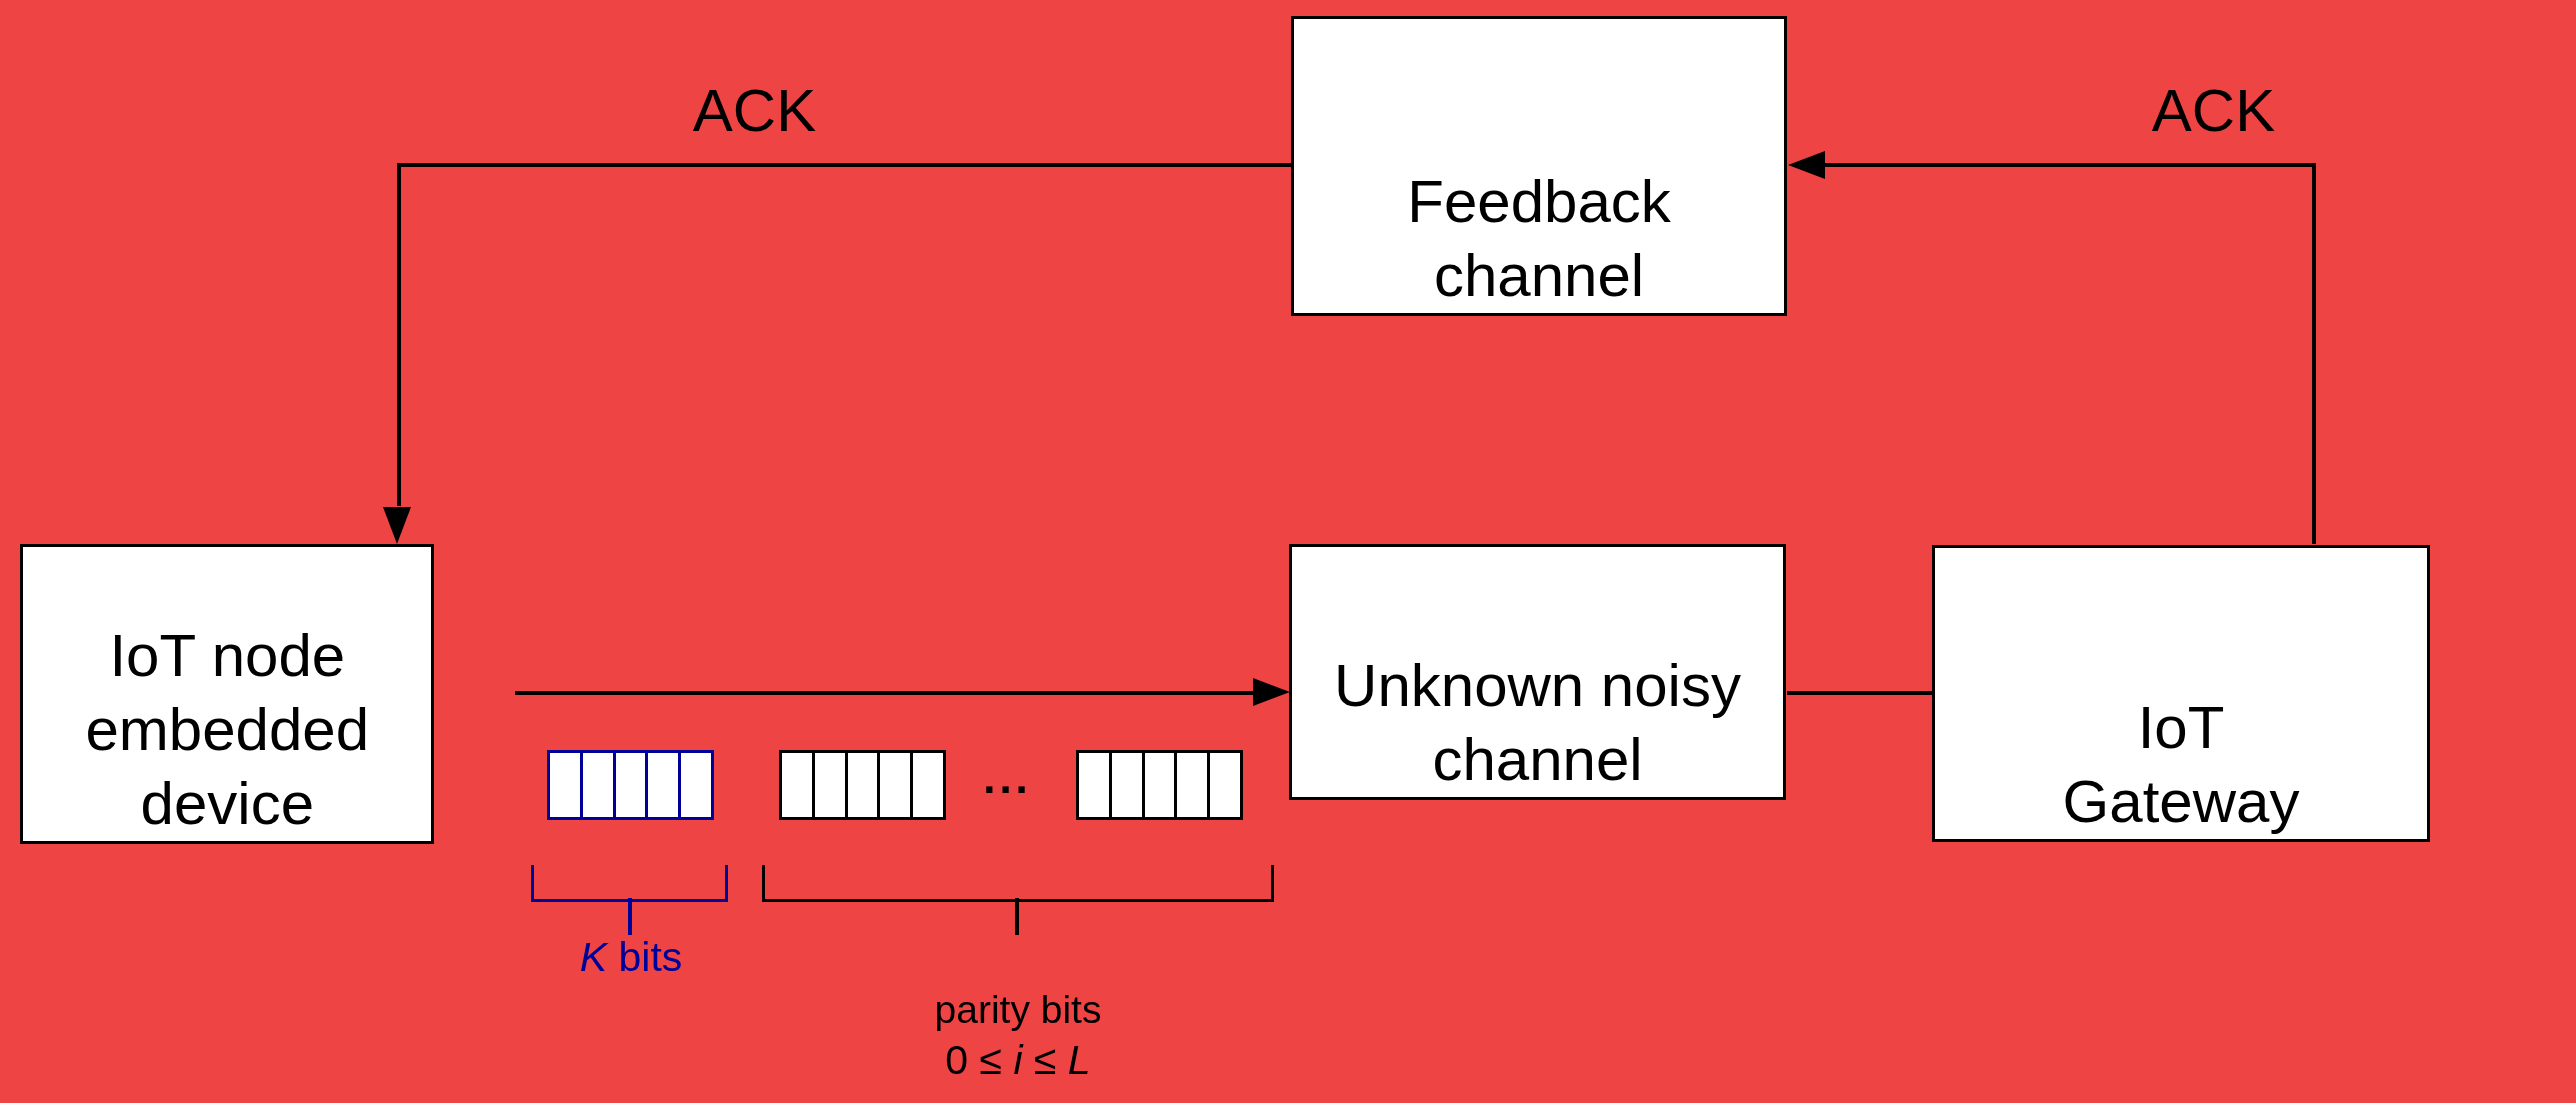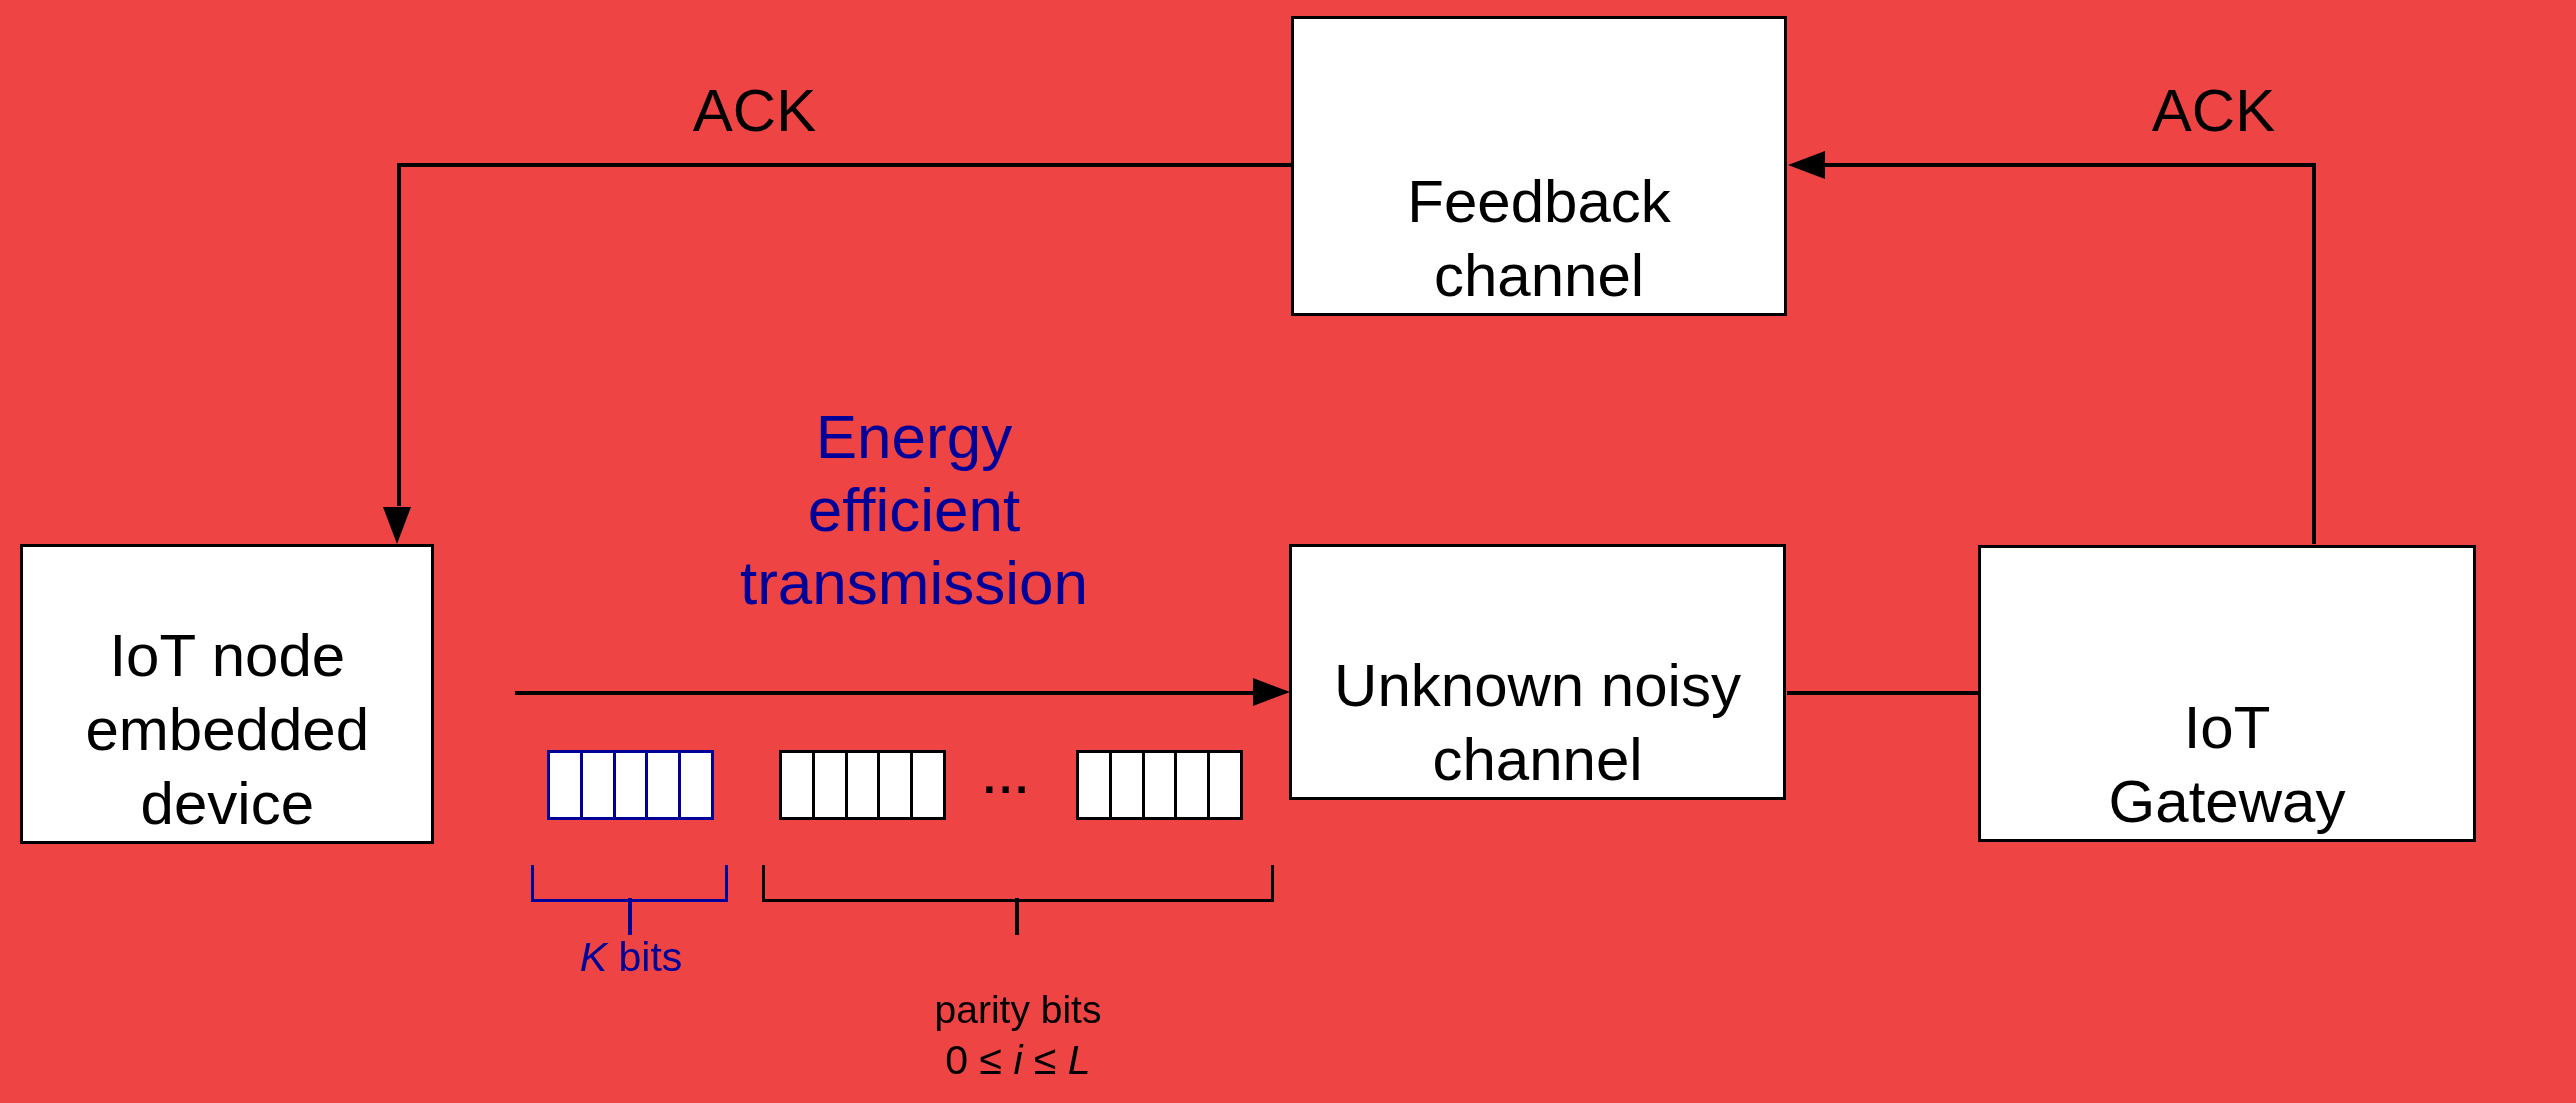--- a/index.html
+++ b/index.html
@@ -9,21 +9,21 @@
   }
   
   .node{
     position:absolute;box-sizing:border-box;border:3.9px solid #000;background:#fff;
     display:flex;flex-direction:column;align-items:center;justify-content:flex-end;
     font-size:60px;line-height:74px;text-align:center;
   }
   #box-feedback{left:1291px;top:15.5px;width:496px;height:300px;}
   #box-iot-node{left:20.3px;top:544px;width:414px;height:300px;}
   #box-unknown{left:1289px;top:544px;width:497px;height:256px;}
-  #box-gateway{left:1978px;top:545px;width:498px;height:297px;}
+  #box-gateway{left:1932px;top:545px;width:498px;height:297px;}
   
   .hline,.vline{position:absolute;background:#000;}
   .hline{height:3.9px;} .vline{width:3.9px;}
   #ack-left-h{left:397px;top:163px;width:895px;}
   #ack-left-v{left:397px;top:163px;height:343px;}
   #arrow1-line{left:515px;top:691px;width:741px;}
   #arrow2-line{left:1787px;top:691px;width:242px;}
   #ack-right-h{left:1824px;top:163px;width:491px;}
   #ack-right-v{left:2312px;top:163px;height:381px;}
   
@@ -78,25 +78,20 @@
   <div class="head head-left" id="ack-right-head"></div>
 
   <div class="hline" id="arrow1-line"></div>
   <div class="head head-right" id="arrow1-head"></div>
   <div class="hline" id="arrow2-line"></div>
   <div class="head head-right" id="arrow2-head"></div>
 
   <div class="lbl" id="ack-left-label">ACK</div>
   <div class="lbl" id="ack-right-label">ACK</div>
 
-  <div class="lbl" id="energy-label">
-    <div>Energy</div>
-    <div>efficient</div>
-    <div>transmission</div>
-  </div>
 
   <div class="node" id="box-feedback">
     <div>Feedback</div>
     <div>channel</div>
   </div>
 
   <div class="node" id="box-iot-node">
     <div>IoT node</div>
     <div>embedded</div>
     <div>device</div>

